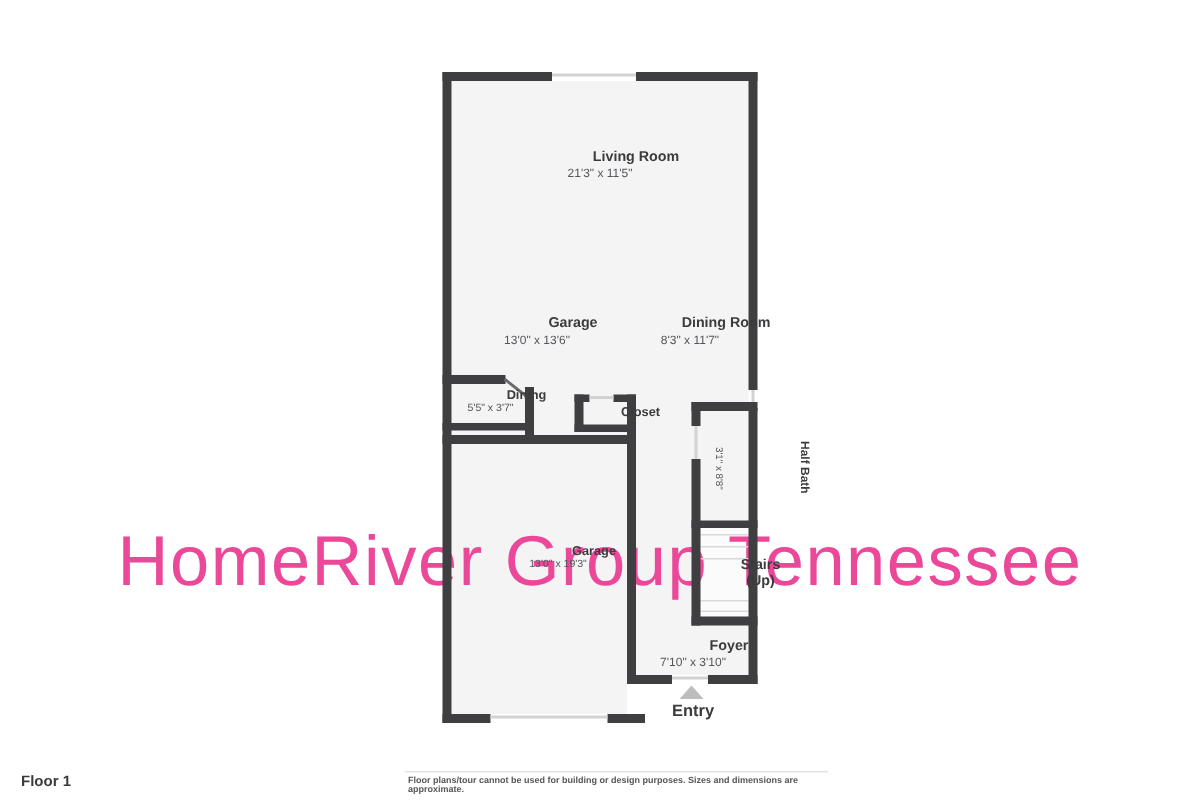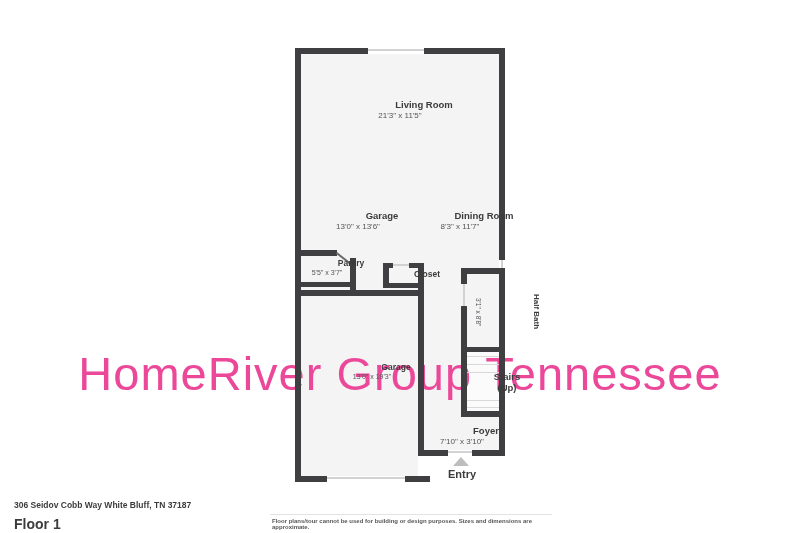--- a/index.html
+++ b/index.html
@@ -24,21 +24,21 @@
   .vlabel{position:absolute;z-index:5;writing-mode:vertical-rl;text-align:center;
         color:#3b3b3d;}
   .vlabel .room-name{font-size:8px;line-height:10px;}
   .vlabel .room-dims{font-size:6.5px;line-height:9px;margin-top:0;}
   .entry-arrow{position:absolute;width:0;height:0;z-index:5;
         border-left:8px solid transparent;border-right:8px solid transparent;
         border-bottom:9px solid #bdbdbd;}
   .entry-label{position:absolute;transform:translateX(-50%);font-weight:bold;
         font-size:11px;color:#3b3b3d;z-index:5;}
   .addr{position:absolute;left:14px;top:500px;font-size:8.5px;font-weight:bold;color:#3c3c3c;}
-  .floor{position:absolute;left:14px;top:516px;font-size:14px;font-weight:bold;color:#3c3c3c;}
+  .floor{position:absolute;left:14px;top:516px;font-size:10px;font-weight:bold;color:#3c3c3c;}
   .divider{position:absolute;left:270px;top:514px;width:282px;height:1px;background:#e3e3e3;}
   .disclaimer{position:absolute;left:272px;top:518px;width:280px;font-size:6px;
         font-weight:bold;color:#575757;}
 </style>
 </head>
 <body>
 
 <div id="canvas">
 
   <div class="fill" style="left:301px;top:54px;width:198px;height:241px;"></div>
@@ -97,21 +97,21 @@
   </div>
   <div class="room-label" style="left:358px;top:210px;">
     <div class="room-name">Garage</div>
     <div class="room-dims">13'0" x 13'6"</div>
   </div>
   <div class="room-label" style="left:460px;top:210px;">
     <div class="room-name">Dining Room</div>
     <div class="room-dims">8'3" x 11'7"</div>
   </div>
   <div class="room-label" style="left:327px;top:258px;">
-    <div class="room-name sm">Pantry</div>
+    <div class="room-name sm">Dining</div>
     <div class="room-dims sm">5'5" x 3'7"</div>
   </div>
   <div class="room-label" style="left:403px;top:269px;">
     <div class="room-name sm">Closet</div>
   </div>
   <div class="vlabel" style="left:474px;top:283px;height:58px;">
     <div class="room-name">Half Bath</div>
     <div class="room-dims">3'1" x 8'8"</div>
   </div>
   <div class="room-label" style="left:483px;top:371px;">
@@ -123,18 +123,17 @@
     <div class="room-dims sm">13'0" x 19'3"</div>
   </div>
   <div class="room-label" style="left:462px;top:425px;">
     <div class="room-name">Foyer</div>
     <div class="room-dims">7'10" x 3'10"</div>
   </div>
 
   <div class="entry-arrow" style="left:453px;top:457px;"></div>
   <div class="entry-label" style="left:462px;top:468px;">Entry</div>
 
-  <div class="addr">306 Seidov Cobb Way White Bluff, TN 37187</div>
   <div class="floor">Floor 1</div>
   <div class="divider"></div>
   <div class="disclaimer">Floor plans/tour cannot be used for building or design purposes. Sizes and dimensions are approximate.</div>
 
 </div>
 
 </body></html>

